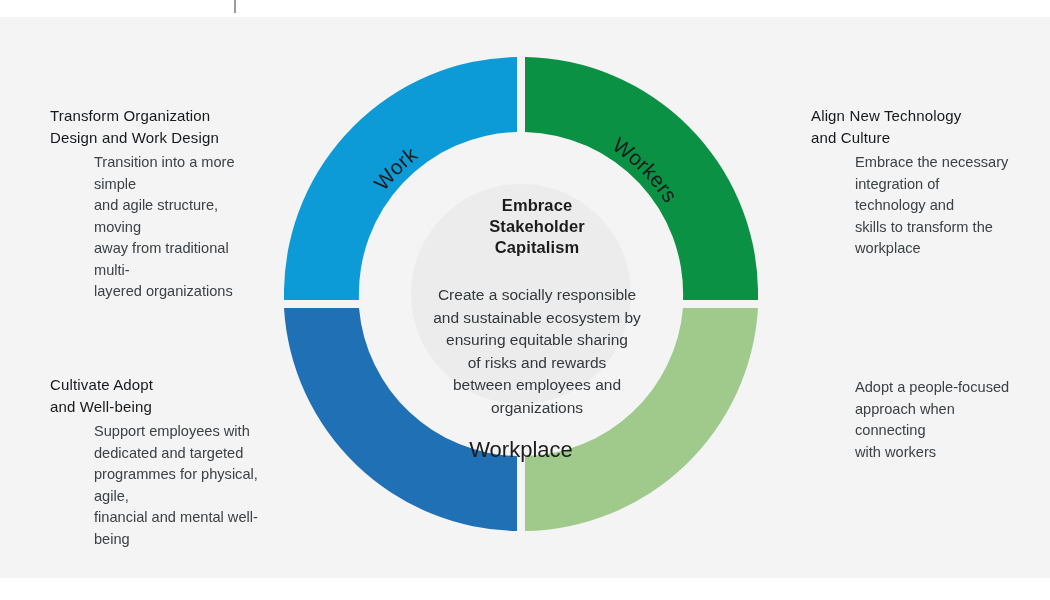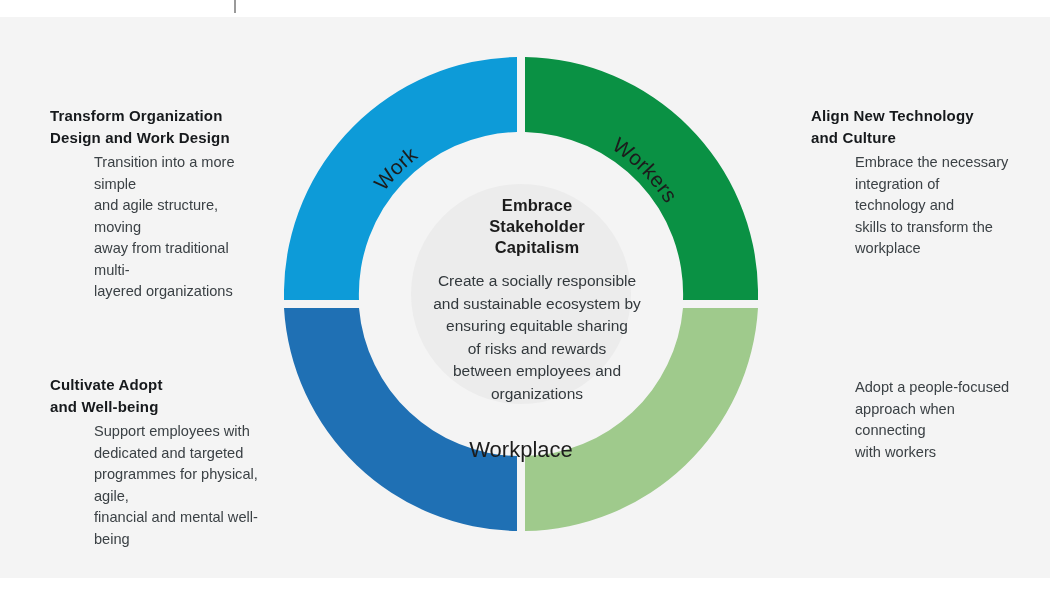--- a/index.html
+++ b/index.html
@@ -71,34 +71,34 @@
     text-align: center;
   }
   .center-title {
     font-size: 16.5px;
     font-weight: bold;
     color: #1c1c1c;
     line-height: 21px;
     letter-spacing: 0.1px;
   }
   .center-body {
-    margin-top: 12px;
+    margin-top: 26px;
     font-size: 15.5px;
     color: #33393d;
     line-height: 22.5px;
   }
 
   
   .callout {
     position: absolute;
     width: 200px;
   }
   .callout-title {
     font-size: 15px;
-    font-weight: bold;
+    font-weight: normal;
     color: #16191c;
     line-height: 22px;
     letter-spacing: 0.15px;
     white-space: pre-line;
   }
   .callout-body {
     margin-top: 3px;
     font-size: 14.6px;
     color: #3b4145;
     line-height: 21.5px;

